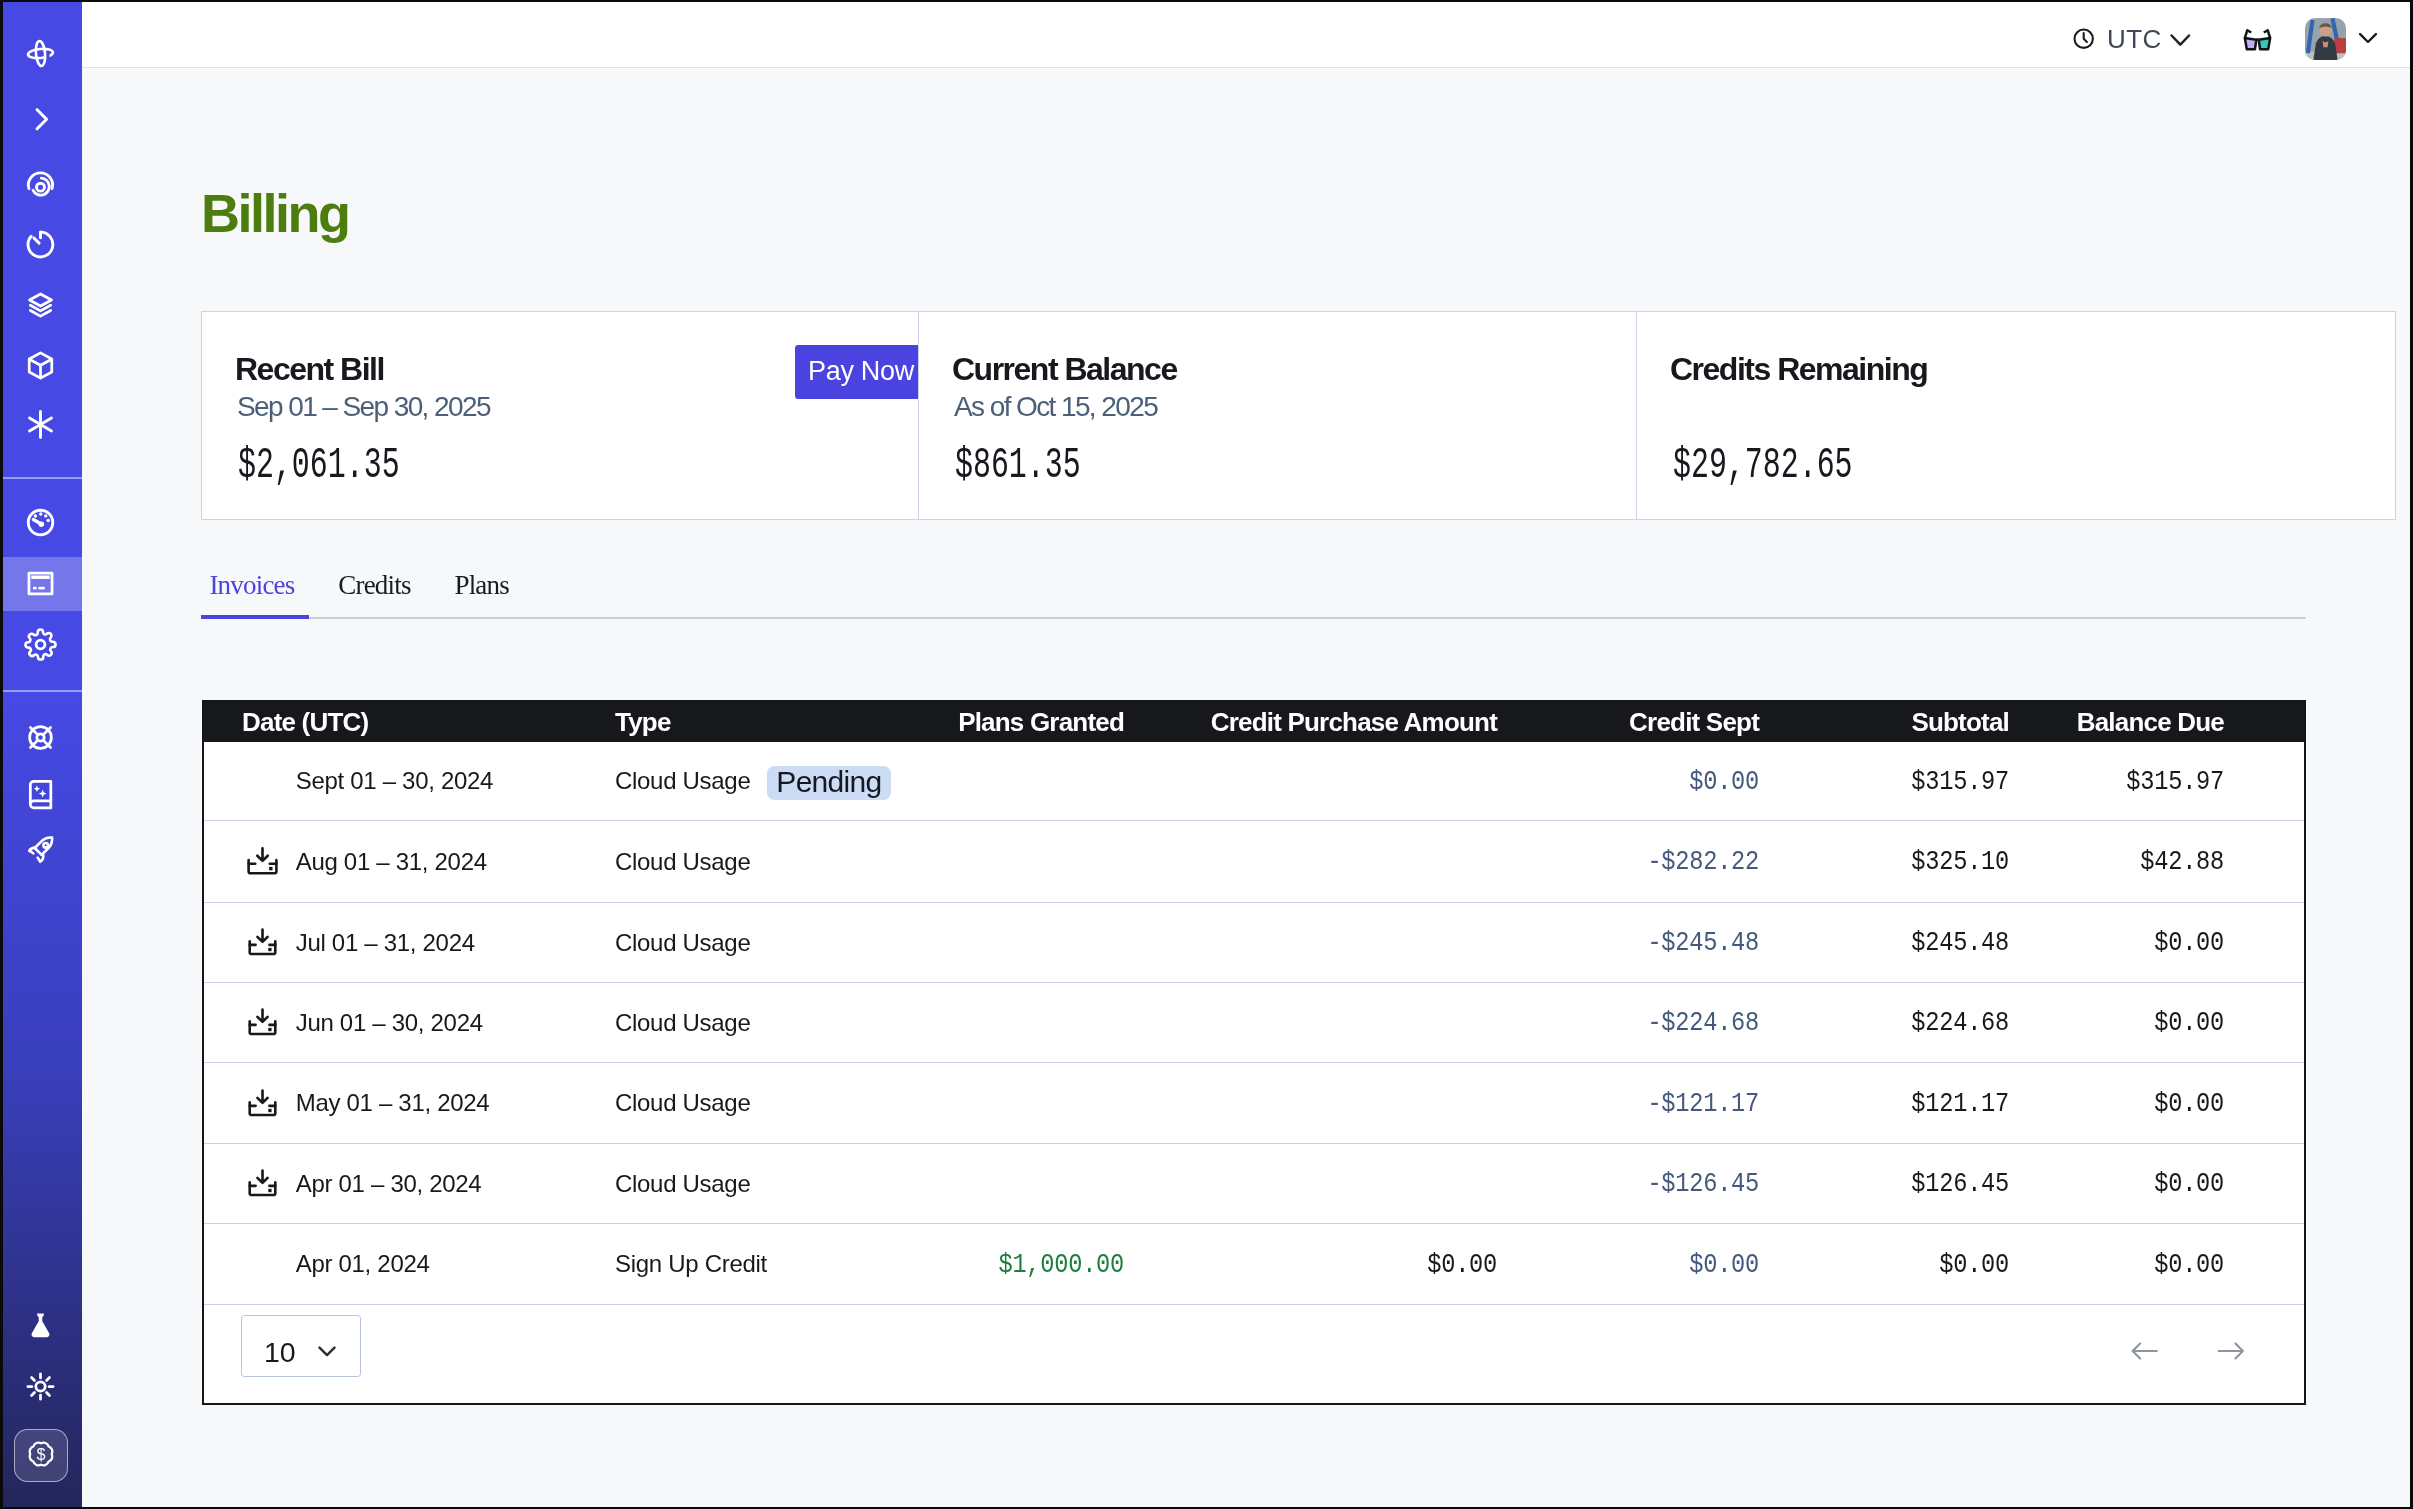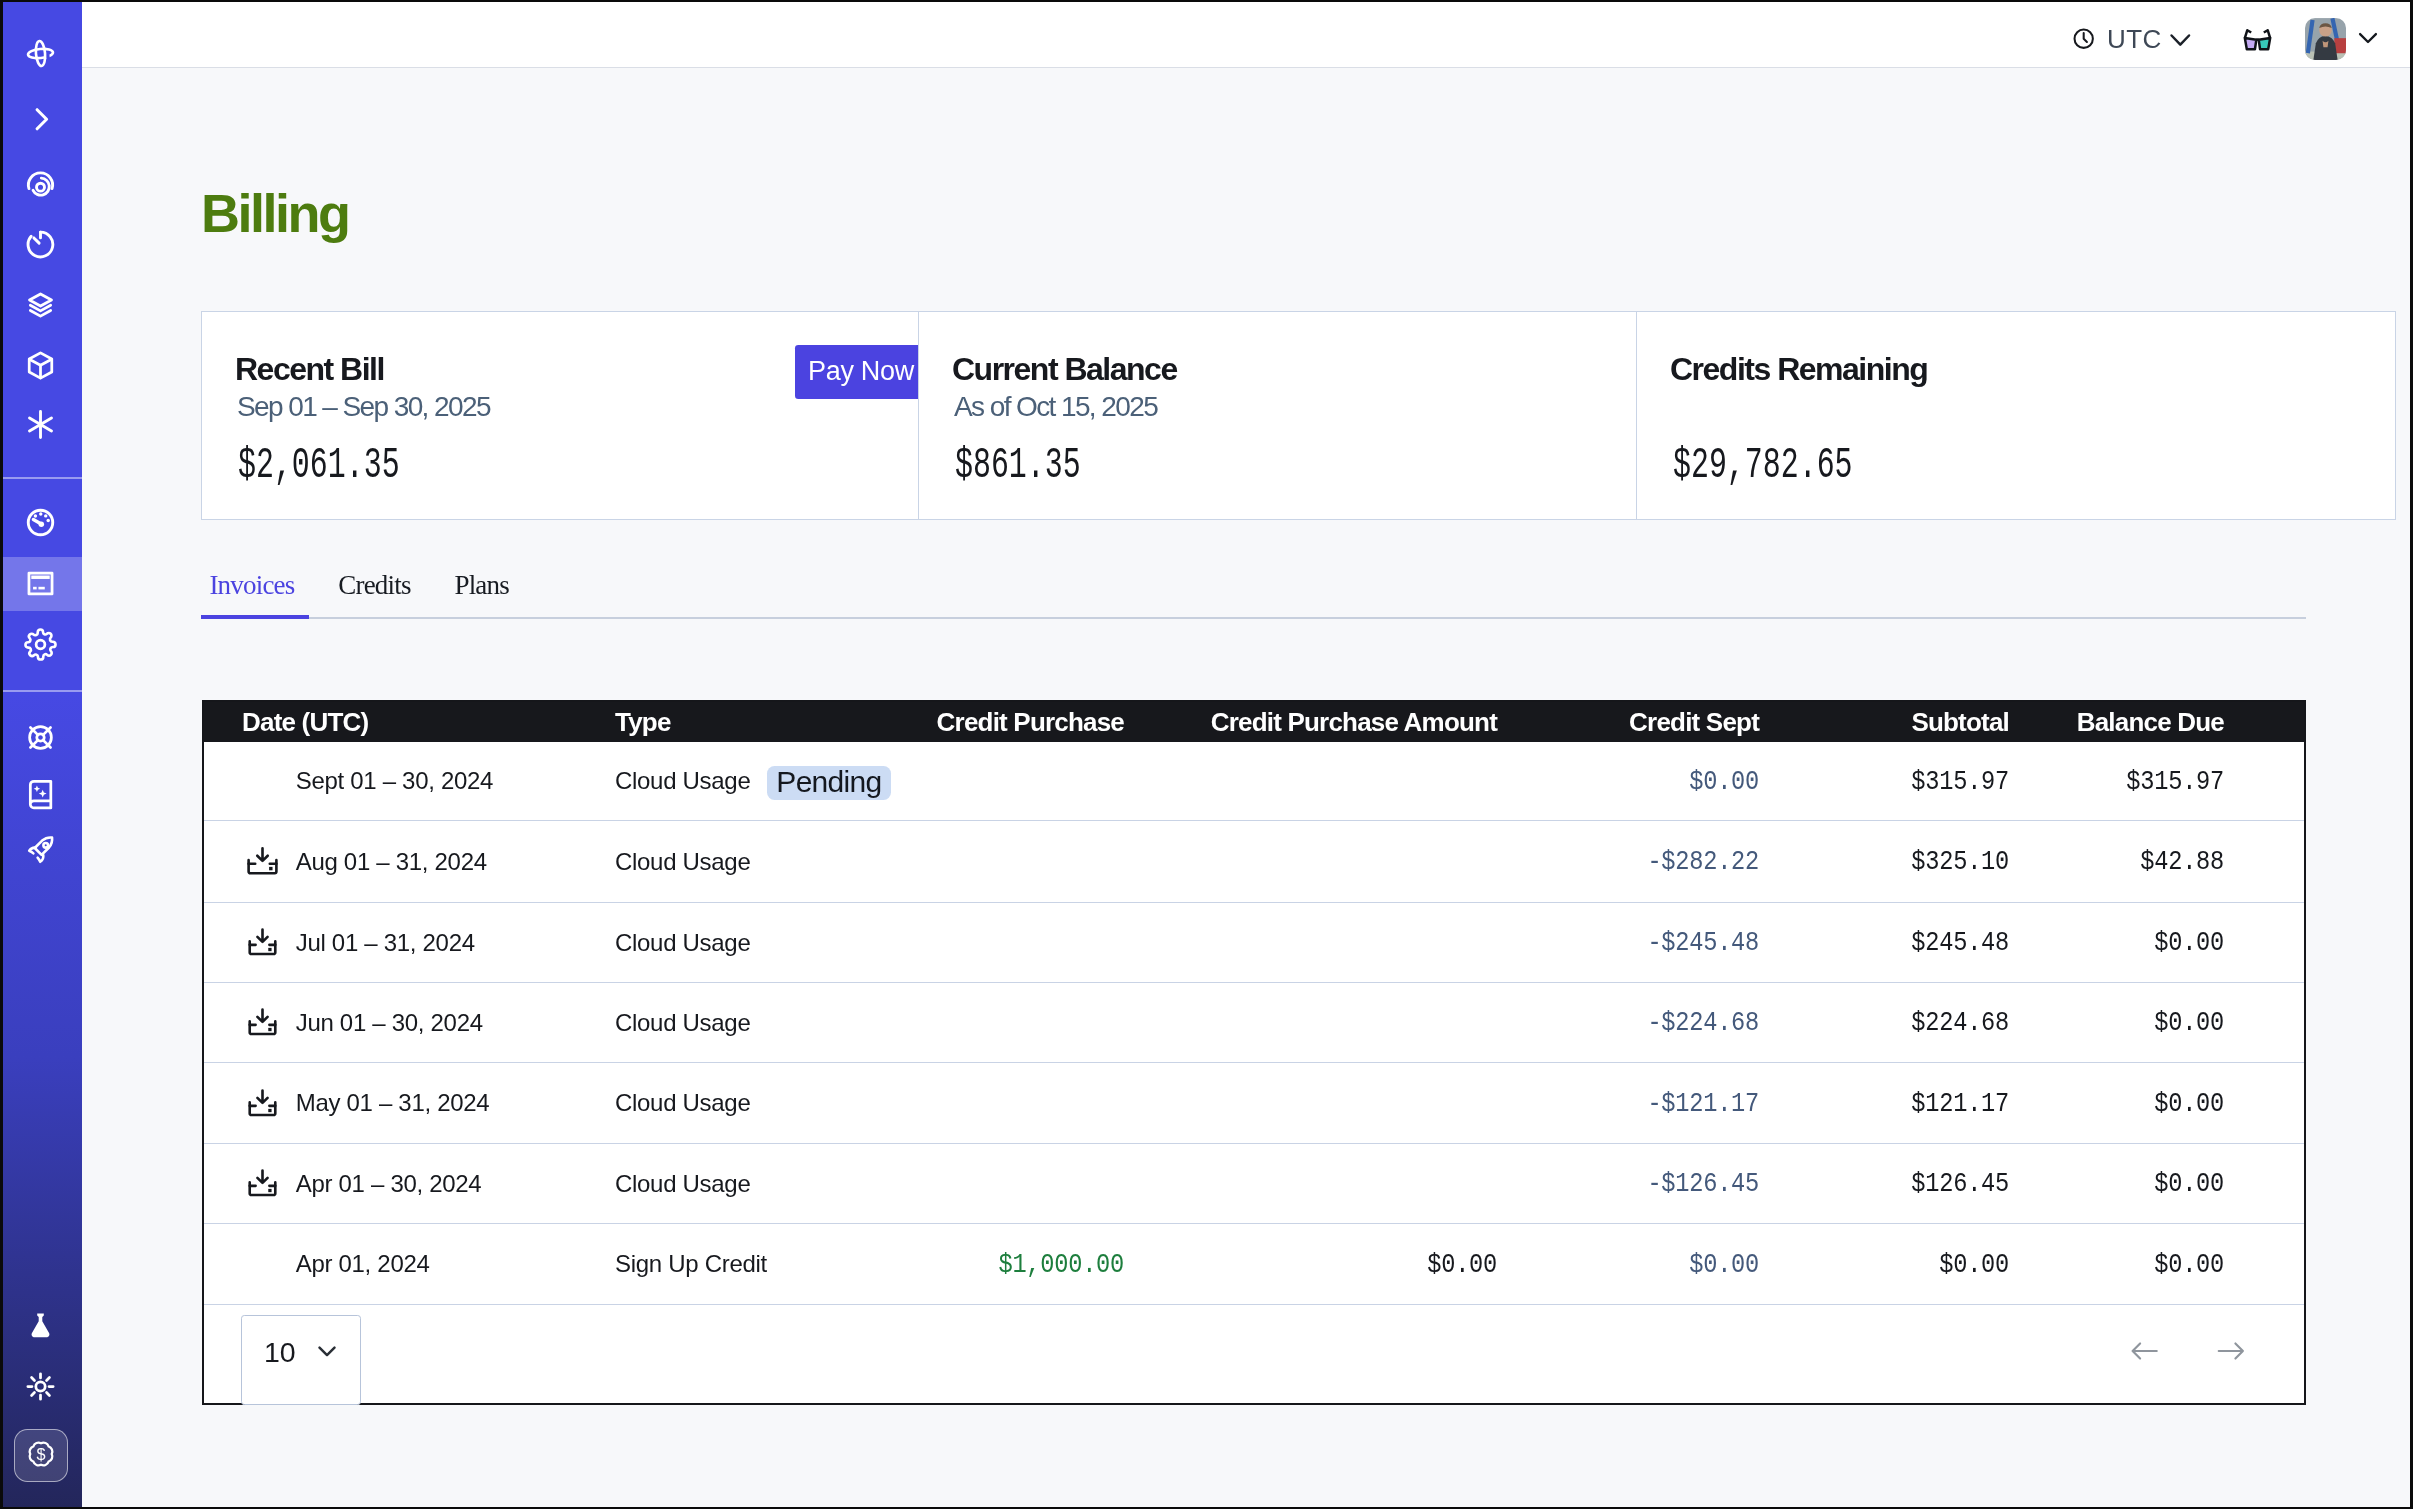--- a/index.html
+++ b/index.html
@@ -58,21 +58,21 @@
 .dlic { width:33px; height:33px; margin-right:16.7px; flex:0 0 33px; }
 .typecell { display:flex; align-items:center; }
 .badge { position:relative; top:1.7px; margin-left:16.7px; background:#ccdcf4; color:#14181f; font-size:30px; letter-spacing:-0.7px; border-radius:7.5px; padding:3.3px 9.2px 5px 9.2px; line-height:26px; }
 .mnum { font-family:"Liberation Mono",monospace; font-size:28.5px; transform:scaleX(0.83); transform-origin:100% 50%; white-space:nowrap; }
 .slate { color:#44597b; }
 .dark { color:#17191e; }
 .green { color:#1d7e3d; }
 
 
 #tfoot { position:relative; height:97px;  border-top:1.7px solid #c9d3e5; }
-#psel { position:absolute; left:37px; top:10px; width:120px; height:90px; border:1.7px solid #b7c4da; border-radius:3.3px; background:#fff; }
+#psel { position:absolute; left:37px; top:10px; width:120px; height:62px; border:1.7px solid #b7c4da; border-radius:3.3px; background:#fff; }
 #psel .pv { position:absolute; left:22px; top:20px; font-size:28.5px; color:#17191e; }
 #psel svg { position:absolute; right:23.4px; top:28.5px; }
 .arr { position:absolute; top:36px; }
 </style>
 </head>
 <body>
 
 <div id="side"></div>
 <div id="hl"></div>
 <div class="sep" style="top:477px"></div>
@@ -221,21 +221,21 @@
 <div id="tabs">
   <span class="tab act">Invoices</span><span class="tab">Credits</span><span class="tab">Plans</span>
 </div>
 <div id="tabline"></div>
 <div id="tabact"></div>
 
 <div id="tbl">
   <div class="trow" id="thead">
     <div class="cl">Date (UTC)</div>
     <div>Type</div>
-    <div class="cr">Credit Purchase</div>
+    <div class="cr">Plans Granted</div>
     <div class="cr">Credit Purchase Amount</div>
     <div class="cr">Credit Sept</div>
     <div class="cr">Subtotal</div>
     <div class="cr">Balance Due</div>
     <div></div>
   </div>
 
   <div class="trow tr first">
     <div class="dcell"><span class="dlic"></span>Sept 01 – 30, 2024</div>
     <div class="typecell">Cloud Usage<span class="badge">Pending</span></div>

